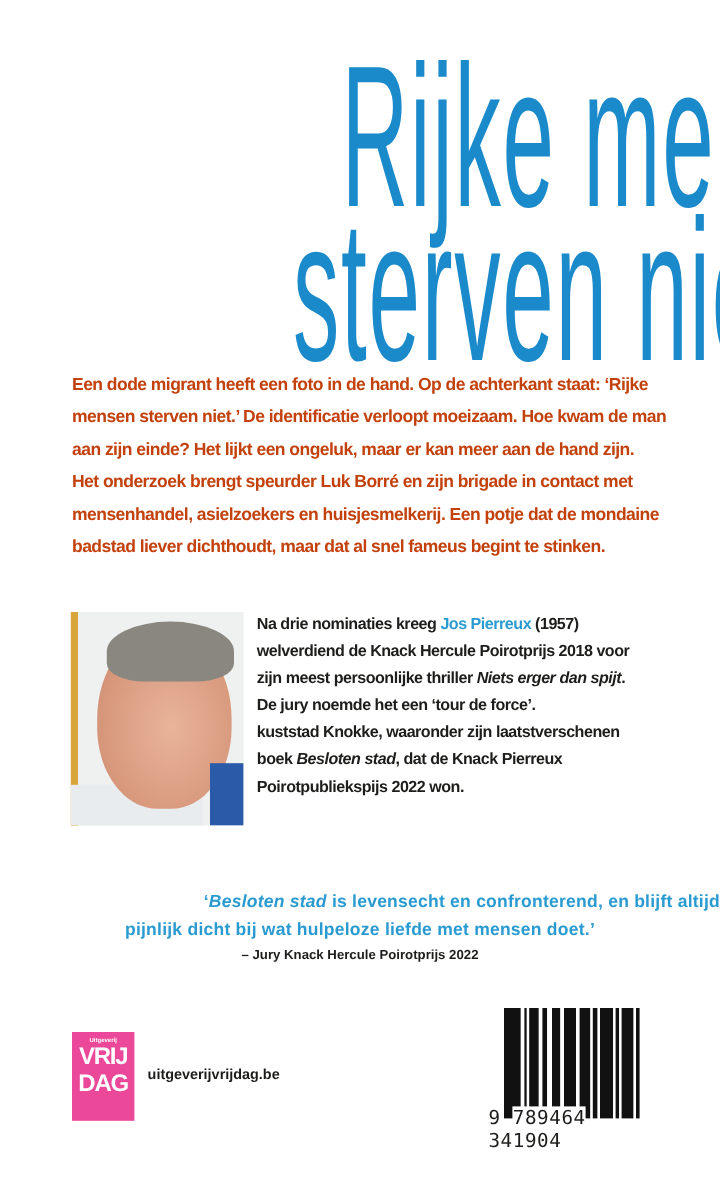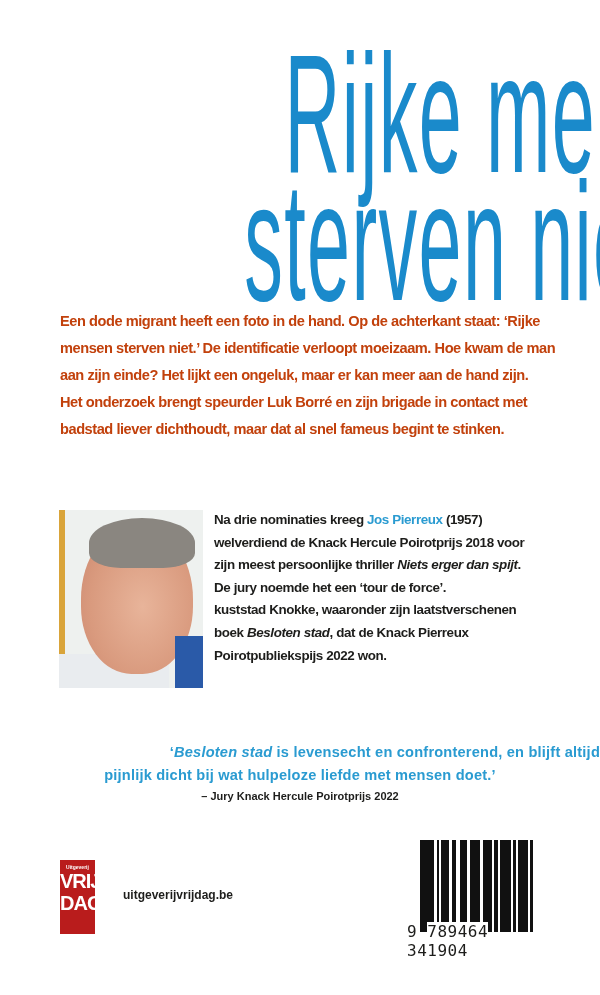--- a/index.html
+++ b/index.html
@@ -50,22 +50,22 @@
     .bio .name { color: #2a9bd1; }
     .bio i { font-style: italic; }
     .quote {
       position: absolute; left: 0; width: 600px; text-align: center;
       font-size: 14.6px; font-weight: bold; color: #2a9bd1; letter-spacing: 0.2px;
     }
     .q1 { top: 744px; text-align: right; }
     .q2 { top: 767px; }
     .q-attr { top: 790px; color: #1d1d1b; font-size: 11px; letter-spacing: 0; }
     .logo {
-      position: absolute; left: 60px; top: 860px; width: 35px; height: 74px;
-      background: #b91c1c; color: #ffffff; text-align: center;
+      position: absolute; left: 60px; top: 860px; width: 52px; height: 74px;
+      background: #ec4899; color: #ffffff; text-align: center;
     }
     .logo .small { font-size: 5px; font-weight: bold; margin-top: 4px; display: block; }
     .logo .big { font-size: 20px; font-weight: bold; line-height: 22px; display: block; letter-spacing: -1px; }
     .site {
       position: absolute; left: 123px; top: 888px; font-size: 12px; font-weight: bold; color: #1d1d1b;
     }
     .barcode {
       position: absolute; left: 420px; top: 840px; width: 126px; height: 92px; display: flex; align-items: stretch;
     }
     .barcode .bar { background: #111111; }
@@ -80,20 +80,21 @@
 <body>
 
 <div class="title t1"><span>Rijke mensen</span></div>
 <div class="title t2"><span>sterven niet</span></div>
 
 <div class="blurb">
   <p>Een dode migrant heeft een foto in de hand. Op de achterkant staat: ‘Rijke</p>
   <p>mensen sterven niet.’ De identificatie verloopt moeizaam. Hoe kwam de man</p>
   <p>aan zijn einde? Het lijkt een ongeluk, maar er kan meer aan de hand zijn.</p>
   <p>Het onderzoek brengt speurder Luk Borré en zijn brigade in contact met</p>
+  <p>mensenhandel, asielzoekers en huisjesmelkerij. Een potje dat de mondaine</p>
   <p>badstad liever dichthoudt, maar dat al snel fameus begint te stinken.</p>
 </div>
 
 <div class="photo">
   <div class="shirt"></div>
   <div class="head"></div>
   <div class="hair"></div>
   <div class="blue"></div>
 </div>
 

